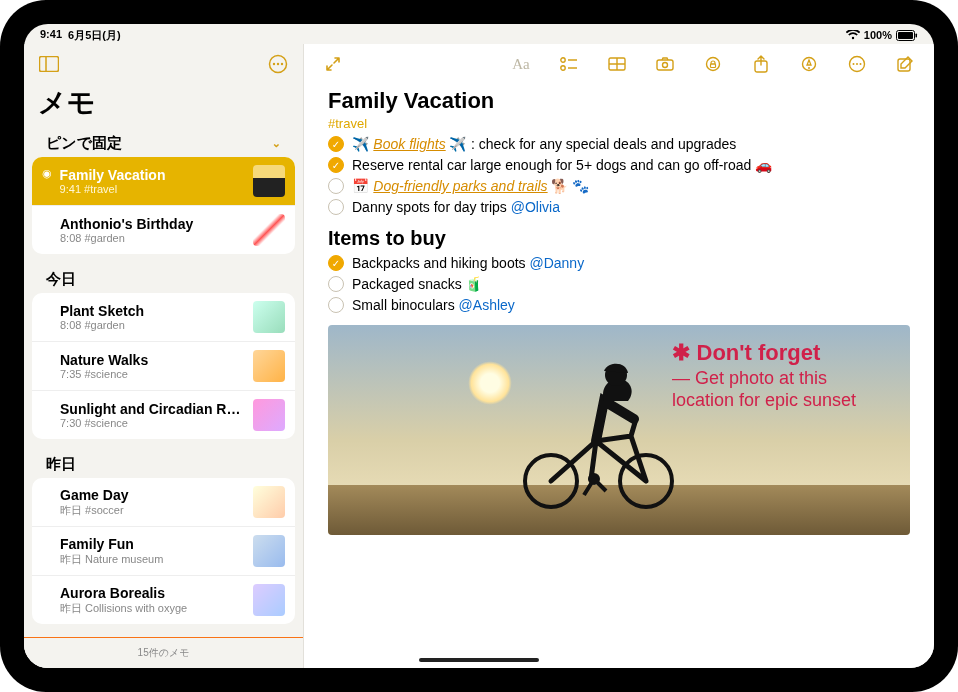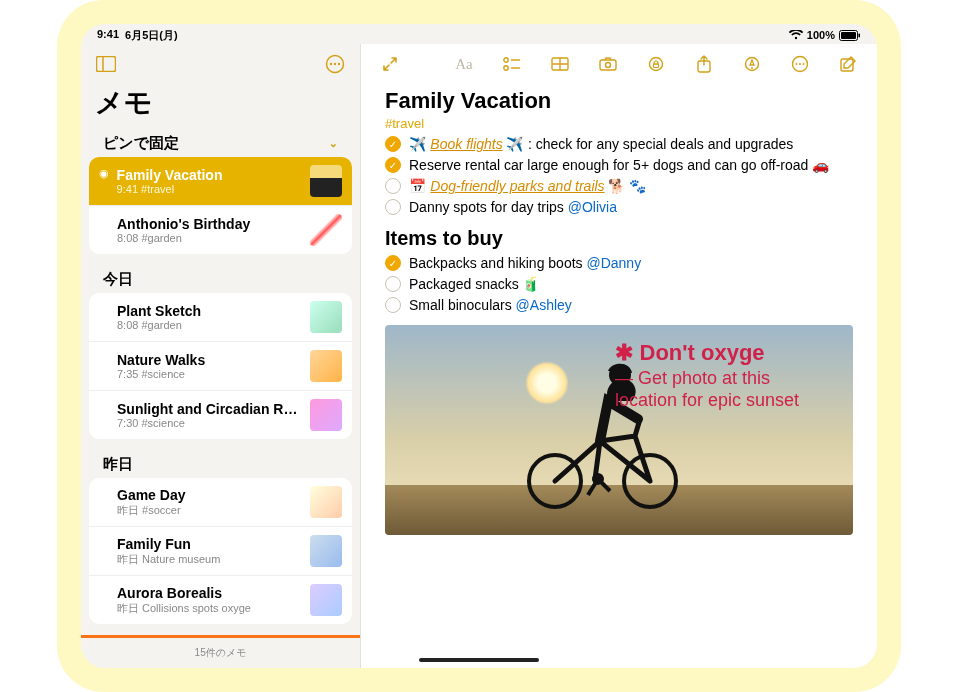--- a/index.html
+++ b/index.html
@@ -1,20 +1,20 @@
 <!DOCTYPE html>
 <html><head>
 <meta charset="utf-8">
 <style>
 * { margin: 0; padding: 0; box-sizing: border-box; font-family: -apple-system, BlinkMacSystemFont, "Helvetica Neue", sans-serif; }
 body { background: #fff; display: flex; align-items: center; justify-content: center; height: 692px; }
 
 .ipad-frame {
-  width: 844px; height: 692px;
-  background: #fef9c3;
+  width: 958px; height: 692px;
+  background: #000000;
   border-radius: 46px;
   padding: 24px;
   position: relative;
 }
 .screen {
   width: 100%; height: 100%;
   background: #f4f3ef;
   border-radius: 24px;
   overflow: hidden;
   display: flex; flex-direction: column;
@@ -92,21 +92,21 @@
 .thumb.t4 { background: linear-gradient(135deg,#ffd699,#ffb347); }
 .thumb.t5 { background: linear-gradient(135deg,#f9d,#daf); }
 .thumb.t6 { background: linear-gradient(135deg,#cde,#9be); }
 .thumb.t7 { background: linear-gradient(135deg,#ffd,#fca); }
 .thumb.t8 { background: linear-gradient(135deg,#dcf,#acf); }
 .sidebar-footer {
   margin-top: auto;
   text-align: center;
   font-size: 10px; color: #888;
   padding: 8px 0;
-  border-top: 3px solid #f97316;
+  border-top: 1px solid #f97316;
   background:#f4f3ef;
 }
 
 
 .main {
   flex: 1;
   background: #fff;
   display: flex; flex-direction: column;
   position: relative;
 }
@@ -283,21 +283,21 @@
           <div class="note-item">
             <div class="note-body" style="padding-left:18px">
               <div class="note-title">Family Fun</div>
               <div class="note-meta">昨日  Nature museum</div>
             </div>
             <div class="thumb t6"></div>
           </div>
           <div class="note-item">
             <div class="note-body" style="padding-left:18px">
               <div class="note-title">Aurora Borealis</div>
-              <div class="note-meta">昨日  Collisions spots oxyge</div>
+              <div class="note-meta">昨日  Collisions with oxyge</div>
             </div>
             <div class="thumb t8"></div>
           </div>
         </div>
 
         <div class="sidebar-footer">15件のメモ</div>
       </div>
 
       <div class="main">
         <div class="main-toolbar">
@@ -431,21 +431,21 @@
                   <circle cx="98" cy="138" r="6"></circle>
                   <path d="M98 138 L88 154 M98 138 L110 150" stroke="#111" stroke-width="4"></path>
                   <path d="M100 100 L108 60 L138 78" stroke="#111" stroke-width="10" fill="none" stroke-linecap="round"></path>
                   <path d="M108 60 C104 48 112 38 122 38 C134 38 140 50 132 60" fill="#111"></path>
                   <circle cx="120" cy="34" r="11"></circle>
                   <path d="M108 30 C112 20 130 20 132 32" fill="#111"></path>
                 </g>
               </svg>
             </div>
             <div class="handwrite">
-              <div class="line1">✱ Don't oxyge</div>
+              <div class="line1">✱ Don't forget</div>
               <div>— Get photo at this location for epic sunset</div>
             </div>
           </div>
         </div>
       </div>
     </div>
 
     <div class="home-indicator"></div>
   </div>
 </div>

